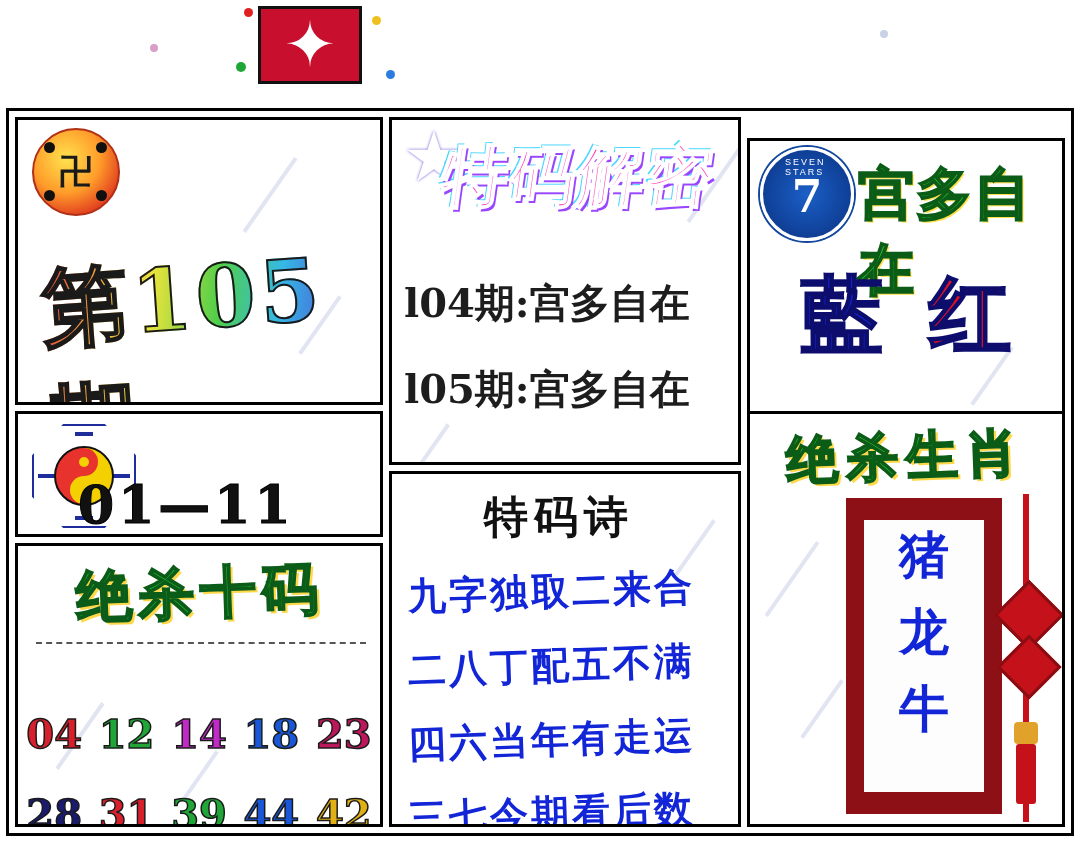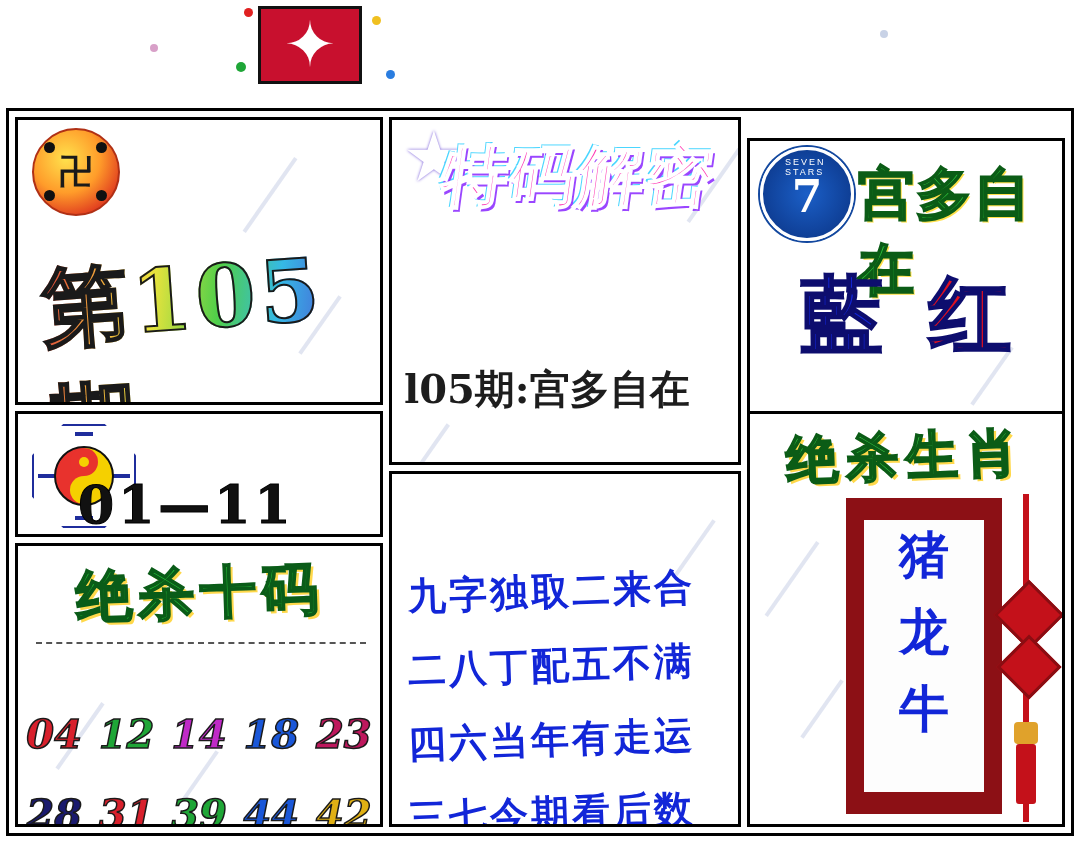--- a/index.html
+++ b/index.html
@@ -115,21 +115,21 @@
 
   
   .jss-title{
     position:absolute;left:58px;top:10px;
     font-family:"DejaVu Serif", serif;font-size:56px;font-weight:bold;letter-spacing:6px;
     color:#28c23a;-webkit-text-stroke:2px #0a5c18;
     text-shadow:3px 3px 0 #ffd84a;
     transform:rotate(-2deg);
   }
   .jss-rule{position:absolute;left:18px;top:96px;width:330px;border-top:2px dashed #555;}
-  .num-row{position:absolute;left:0;width:100%;display:flex;justify-content:space-around;align-items:flex-end;font-style:italic;}
+  .num-row{position:absolute;left:0;width:100%;display:flex;justify-content:space-around;align-items:flex-end;}
   .num{
     font-family:"DejaVu Serif", serif;font-size:40px;font-weight:bold;
     -webkit-text-stroke:1.5px #1a1a1a;
   }
 
   
   .star-badge{
     position:absolute;left:6px;top:4px;width:72px;height:70px;
     color:#fff;font-size:70px;line-height:66px;text-align:center;
     text-shadow:0 0 3px #6a4bd6;
@@ -299,25 +299,27 @@
           <span class="num" style="color: rgb(26, 87, 216);">44</span>
           <span class="num" style="color: rgb(224, 176, 20);">42</span>
         </div>
     </div>
 
     <div class="cell c-temajiemi">
       <div class="streak" style="left:320px;top:20px;width:4px;height:90px;"></div>
       <div class="streak" style="left:40px;top:300px;width:4px;height:50px;"></div>
       <div class="star-badge">★</div>
       <div class="tmjm-title">特码解密</div>
+      <div class="tmjm-line l1">l04期:宫多自在</div>
       <div class="tmjm-line l2">l05期:宫多自在</div>
     </div>
 
     <div class="cell c-temashi">
       <div class="streak" style="left:300px;top:40px;width:4px;height:70px;"></div>
+      <div class="tms-title">特码诗</div>
       <div class="poem" style="top:92px;">九字独取二来合</div>
       <div class="poem" style="top:166px;">二八丁配五不满</div>
       <div class="poem" style="top:240px;">四六当年有走运</div>
       <div class="poem" style="top:314px;">三七今期看后数</div>
     </div>
 
     <div class="cell c-bozhong">
       <div class="streak" style="left:240px;top:200px;width:4px;height:70px;"></div>
       <div class="seven-star">
         <div class="ring">SEVEN STARS</div>

